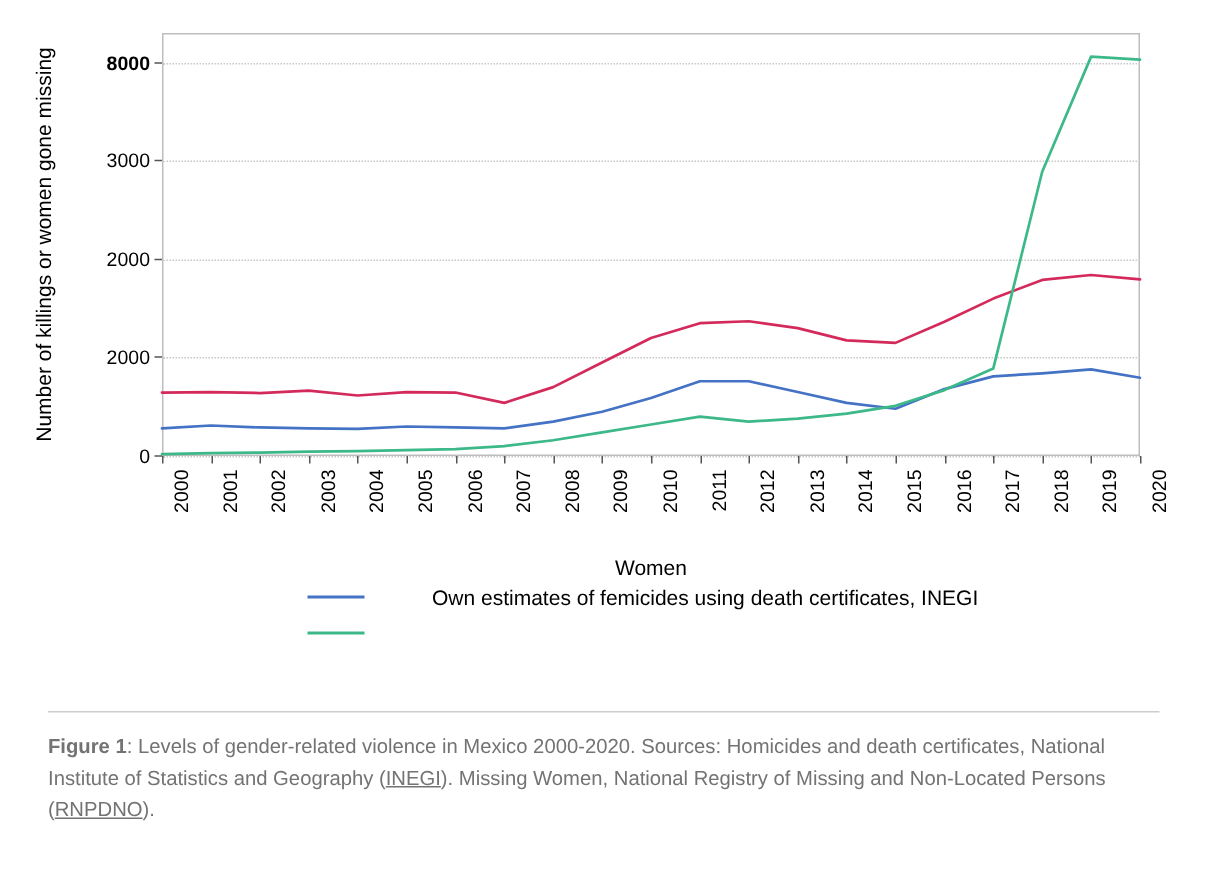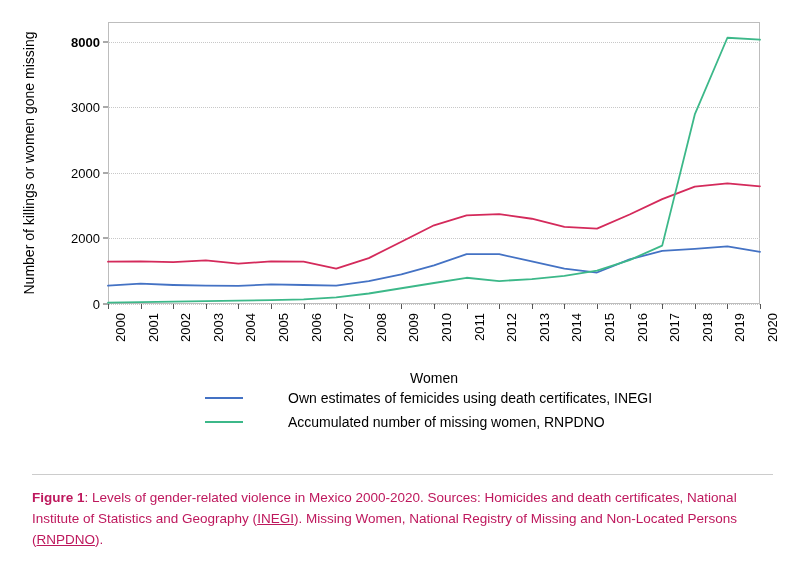--- a/index.html
+++ b/index.html
@@ -146,21 +146,21 @@
     height: 1px;
     background: #cccccc;
   }
   #caption {
     position: absolute;
     left: 32px;
     top: 18px;
     width: 712px;
     font-size: 13.5px;
     line-height: 1.55;
-    color: #be185d;
+    color: #737373;
   }
   #caption b { font-weight: bold; }
   .u { text-decoration: underline; }
 </style>
 </head>
 <body>
 
 <div id="page">
 
   <div id="figure">
@@ -239,21 +239,20 @@
 
     <div id="xlabel">Women</div>
 
     <div id="legend">
         <div class="legend-row">
           <div class="legend-swatch" style="background: rgb(68, 114, 196);"></div>
           <div class="legend-text">Own estimates of femicides using death certificates, INEGI</div>
         </div>
         <div class="legend-row">
           <div class="legend-swatch" style="background: rgb(60, 184, 137);"></div>
-          <div class="legend-text">Accumulated number of missing women, RNPDNO</div>
         </div>
       </div>
   </div>
 
   <div id="caption-wrap">
     <div id="caption-rule"></div>
     <div id="caption">
       <b>Figure 1</b><span>: Levels of gender-related violence in Mexico 2000-2020. Sources: Homicides and death certificates, National Institute of Statistics and Geography (</span><span class="u">INEGI</span><span>). Missing Women, National Registry of Missing and Non-Located Persons (</span><span class="u">RNPDNO</span><span>).</span>
     </div>
   </div>

